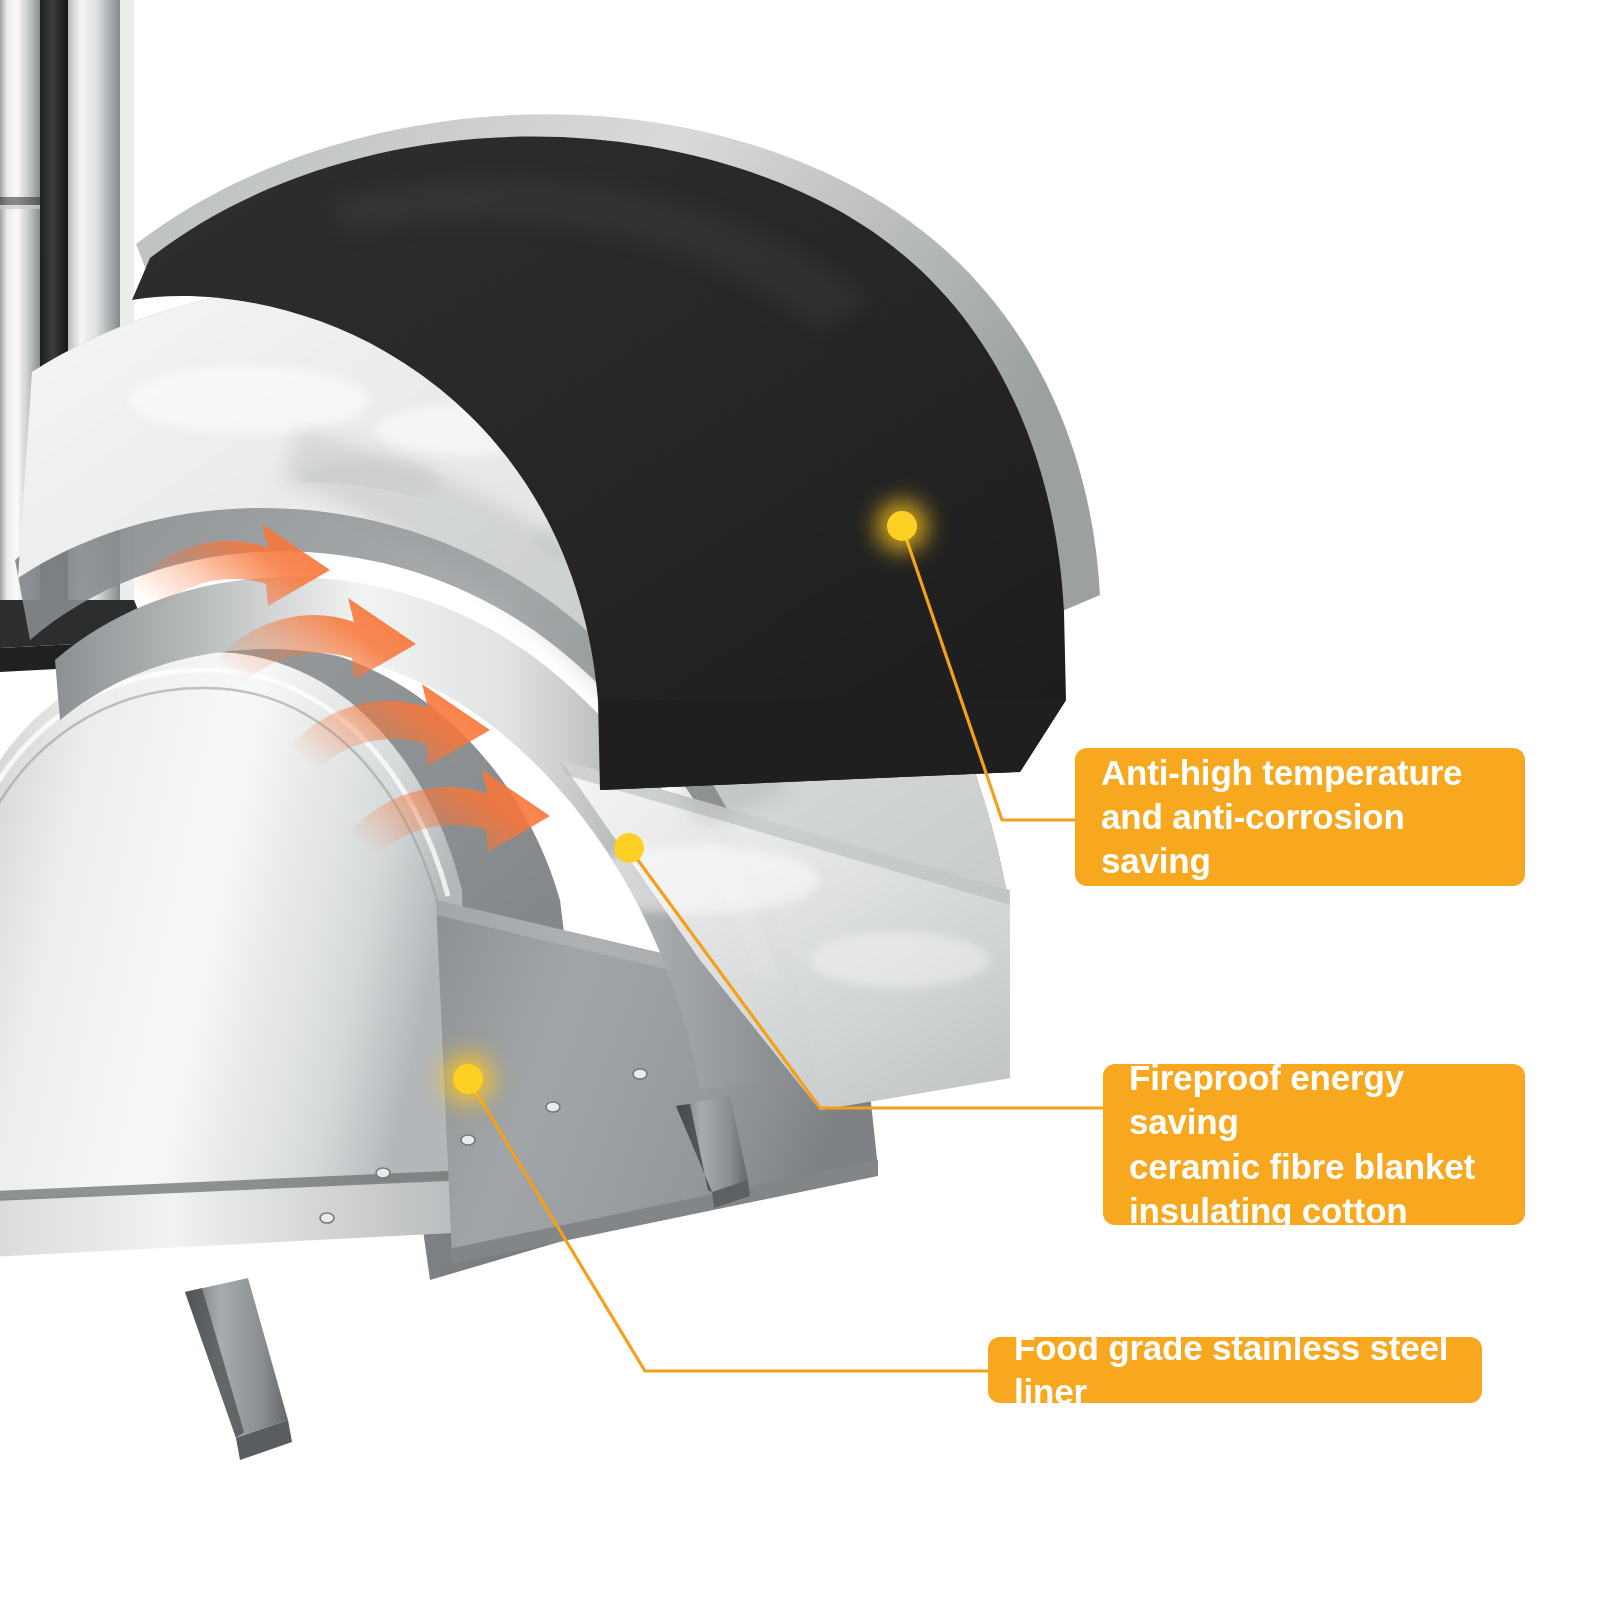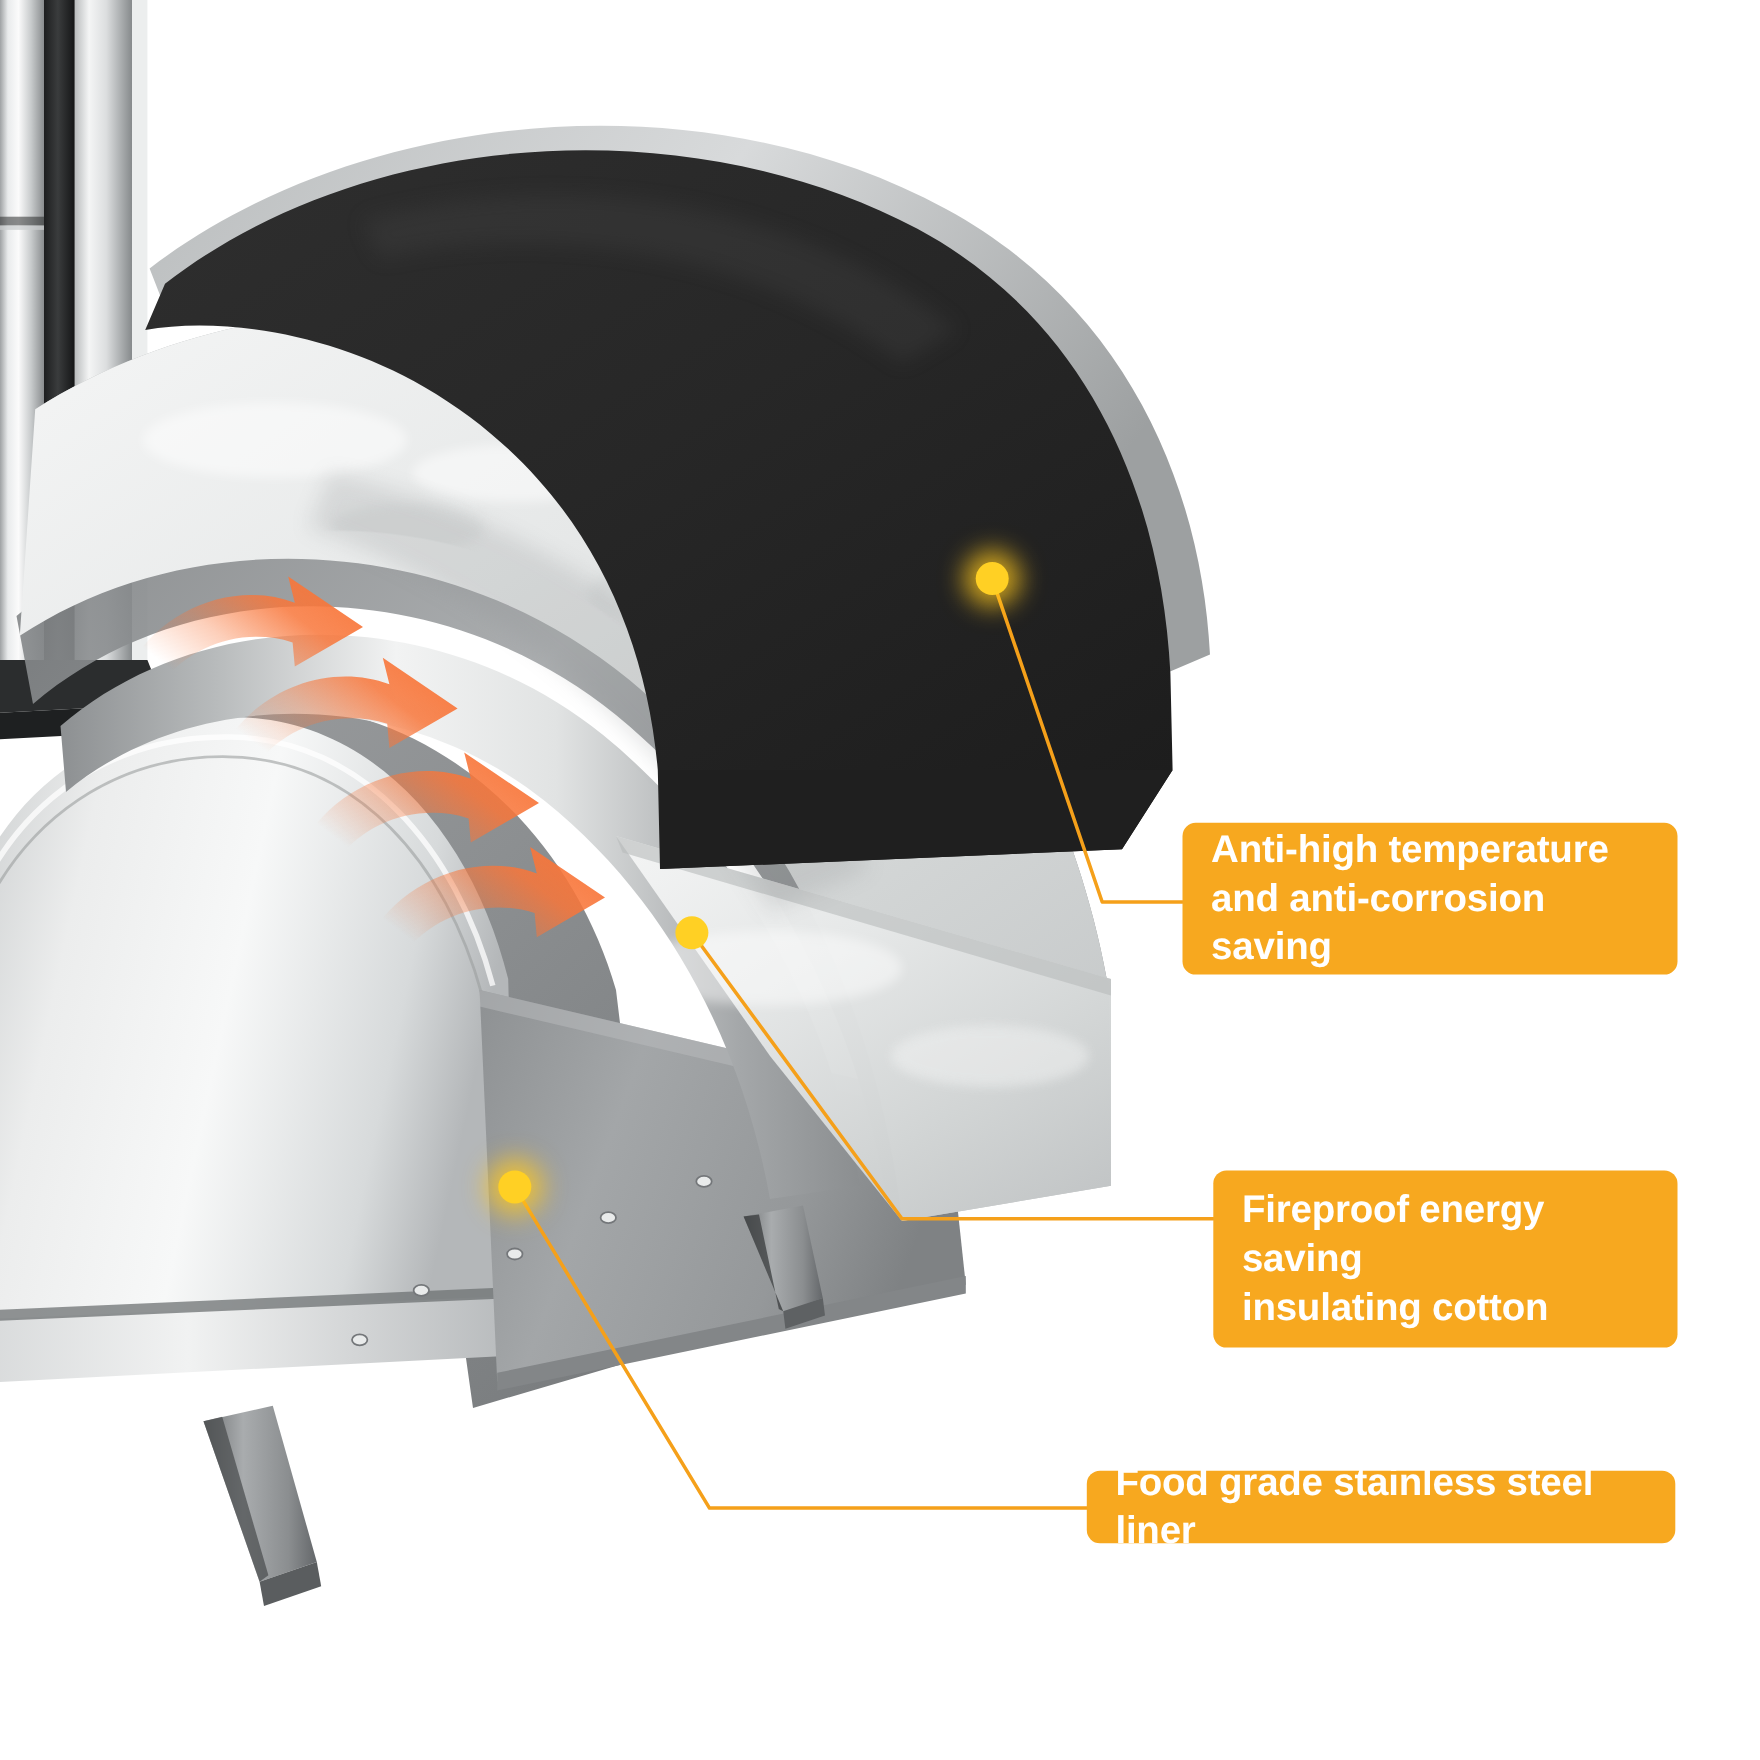--- a/index.html
+++ b/index.html
@@ -32,21 +32,21 @@
     font-weight:bold;
     display:flex;
     align-items:center;
     padding:0 26px;
     letter-spacing:-0.2px;
   }
   .label span { display:block; line-height:1.26; }
 
   #label-1 { left:1075px; top:748px;  width:450px; height:138px; font-size:35px; }
   #label-2 { left:1103px; top:1026px; width:422px; height:161px; font-size:35px;margin-top:38px; }
-  #label-3 { left:988px;  top:1337px; width:535px; height:66px;  font-size:35px; }
+  #label-3 { left:988px;  top:1337px; width:494px; height:66px;  font-size:35px; }
 </style>
 </head>
 <body>
 
 <div id="stage">
 
   <svg id="product" viewBox="0 0 1600 1600">
     <defs>
 
       <linearGradient id="gChimA" x1="0" y1="0" x2="1" y2="0">
@@ -337,20 +337,21 @@
   <div class="label" id="label-1">
     <div>
       <span>Anti-high temperature</span>
       <span>and anti-corrosion saving</span>
     </div>
   </div>
 
   <div class="label" id="label-2">
     <div>
       <span>Fireproof energy saving</span>
+      <span>ceramic fibre blanket</span>
       <span>insulating cotton</span>
     </div>
   </div>
 
   <div class="label" id="label-3">
     <div>
       <span>Food grade stainless steel liner</span>
     </div>
   </div>
 

